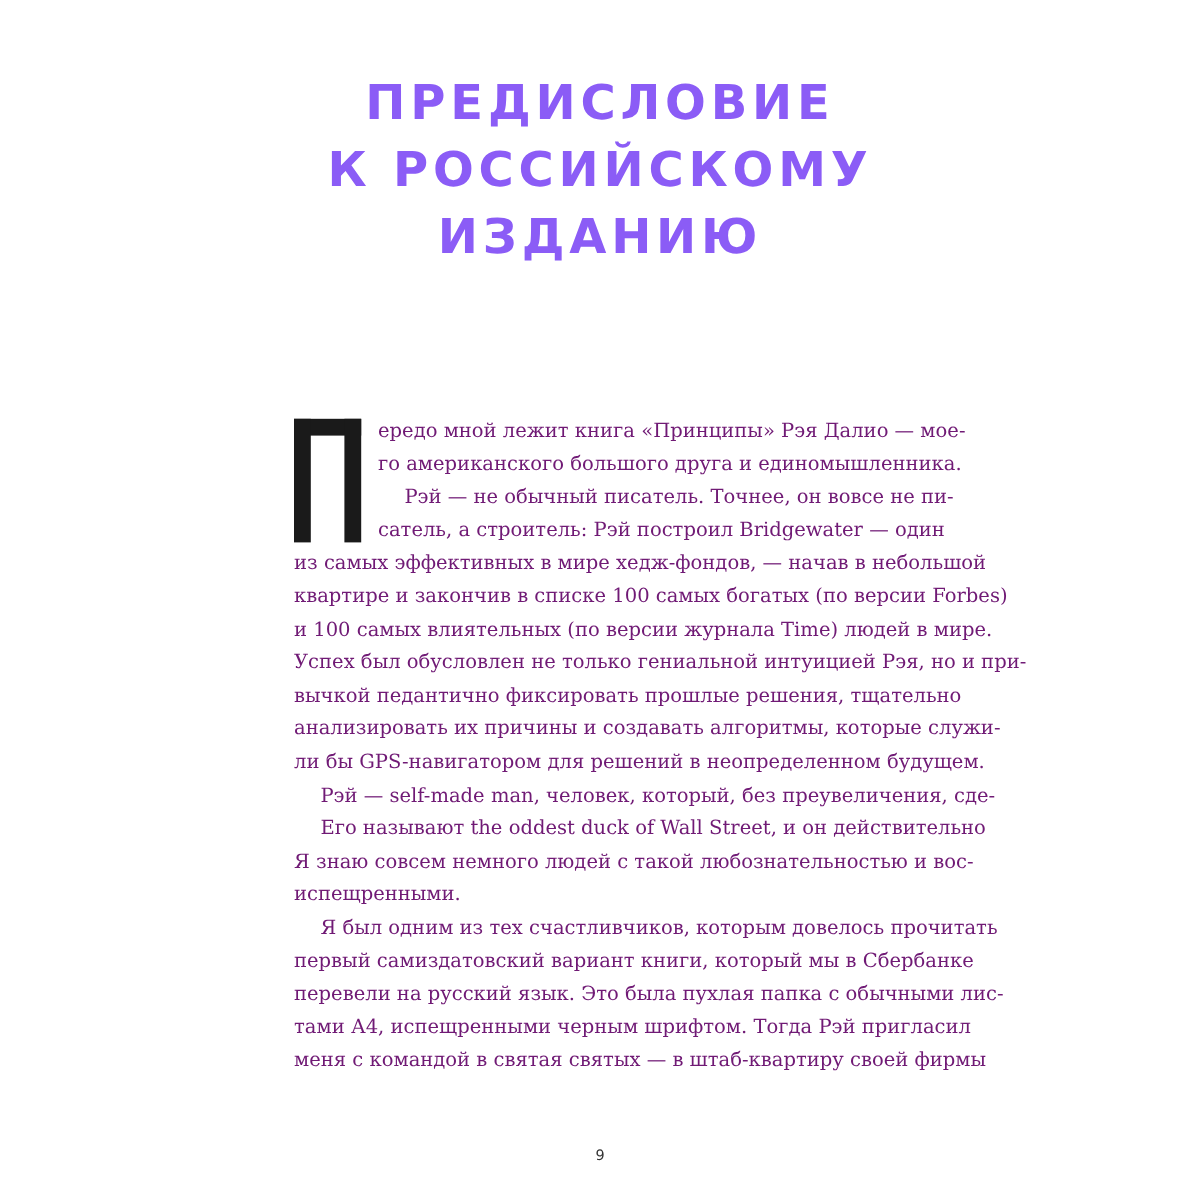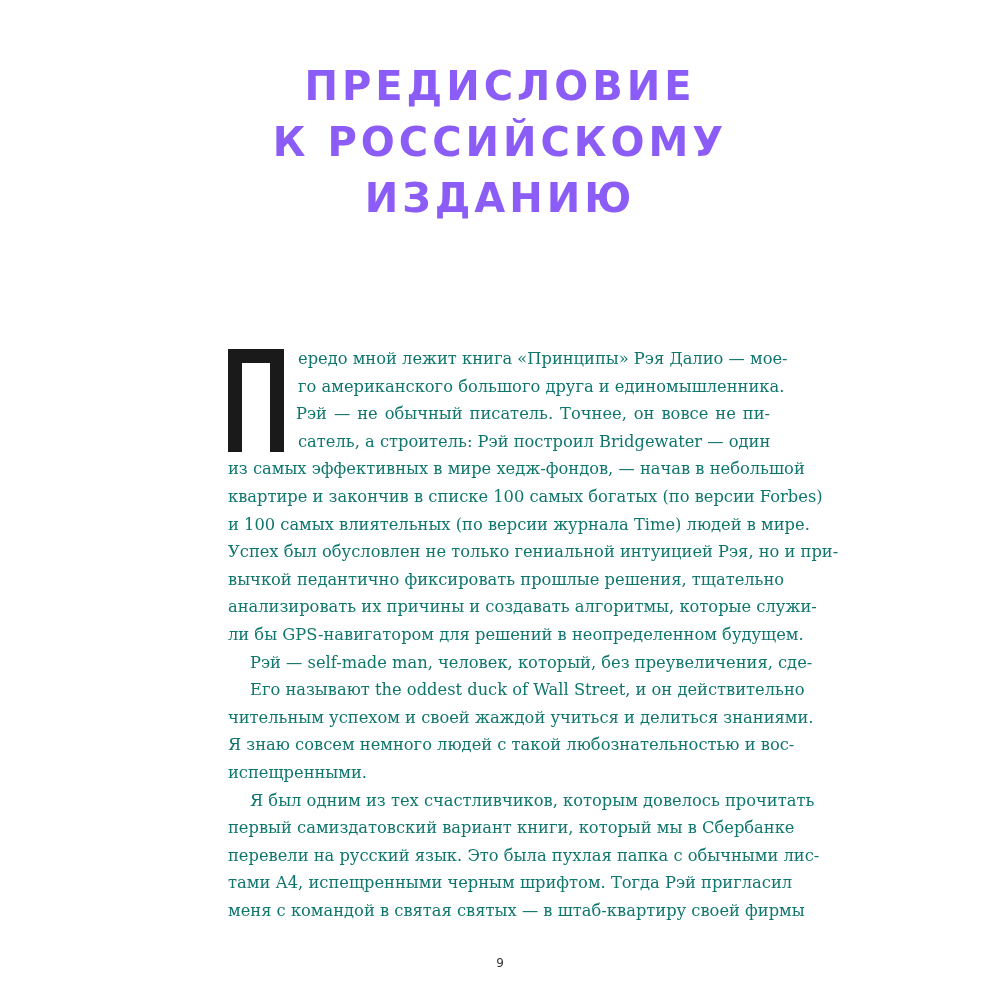--- a/index.html
+++ b/index.html
@@ -4,22 +4,22 @@
 <style>
   html, body { margin:0; padding:0; background:#ffffff; }
   body { width:1000px; height:1000px; position:relative; overflow:hidden; }
   .title {
     position:absolute; left:0; top:58px; width:1000px; text-align:center;
     font-family:"DejaVu Sans", sans-serif; font-weight:bold; font-size:40px;
     letter-spacing:4px; line-height:56px; color:#8b5cf6;
   }
   .title div { height:56px; }
   .body {
-    position:absolute; left:228px; top:345px; width:542px;
-    font-family:"DejaVu Serif", serif; font-size:16.3px; color:#0f766e;
+    position:absolute; left:245px; top:345px; width:542px;
+    font-family:"DejaVu Serif", serif; font-size:16.3px; color:#701a75;
   }
   .line {
     height:27.6px; line-height:27.6px; white-space:nowrap;
     text-align:justify; text-align-last:justify;
   }
   .line.last { text-align-last:left; }
   .line.indent { padding-left:22px; }
   .line.dc { padding-left:70px; }
   .dropcap {
     position:absolute; left:0; top:4px; width:56px; height:103px;
@@ -42,32 +42,31 @@
 </div>
 
 <div class="body">
   <div class="dropcap" title="П">
     <div class="t"></div>
       <div class="l"></div>
       <div class="r"></div>
   </div>
   <div class="line dc">ередо мной лежит книга «Принципы» Рэя Далио — мое-</div>
   <div class="line dc last">го американского большого друга и единомышленника.</div>
-  <div class="line dc" style="padding-left:68px">Рэй — не обычный писатель. Точнее, он вовсе не пи-</div>
+  <div class="line dc" style="padding-left:92px">Рэй — не обычный писатель. Точнее, он вовсе не пи-</div>
   <div class="line dc">сатель, а строитель: Рэй построил Bridgewater — один</div>
   <div class="line">из самых эффективных в мире хедж-фондов, — начав в небольшой</div>
   <div class="line">квартире и закончив в списке 100 самых богатых (по версии Forbes)</div>
   <div class="line">и 100 самых влиятельных (по версии журнала Time) людей в мире.</div>
   <div class="line">Успех был обусловлен не только гениальной интуицией Рэя, но и при-</div>
   <div class="line">вычкой педантично фиксировать прошлые решения, тщательно</div>
   <div class="line">анализировать их причины и создавать алгоритмы, которые служи-</div>
   <div class="line last">ли бы GPS-навигатором для решений в неопределенном будущем.</div>
   <div class="line indent">Рэй — self-made man, человек, который, без преувеличения, сде-</div>
   <div class="line indent">Его называют the oddest duck of Wall Street, и он действительно</div>
-  <div class="line">чительным успехом и своей жаждой учиться и делиться знаниями.</div>
   <div class="line">Я знаю совсем немного людей с такой любознательностью и вос-</div>
   <div class="line last">испещренными.</div>
   <div class="line indent">Я был одним из тех счастливчиков, которым довелось прочитать</div>
   <div class="line">первый самиздатовский вариант книги, который мы в Сбербанке</div>
   <div class="line">перевели на русский язык. Это была пухлая папка с обычными лис-</div>
   <div class="line">тами А4, испещренными черным шрифтом. Тогда Рэй пригласил</div>
   <div class="line">меня с командой в святая святых — в штаб-квартиру своей фирмы</div>
 </div>
 
 <div class="pagenum">9</div>

